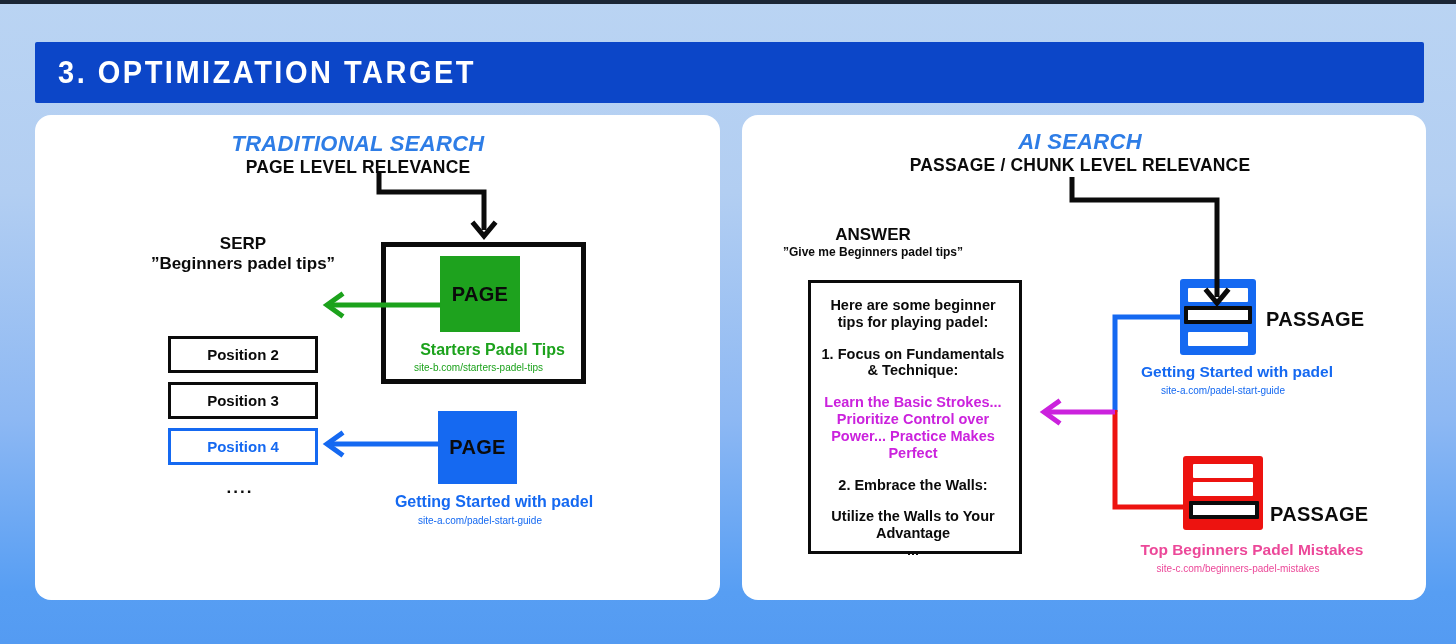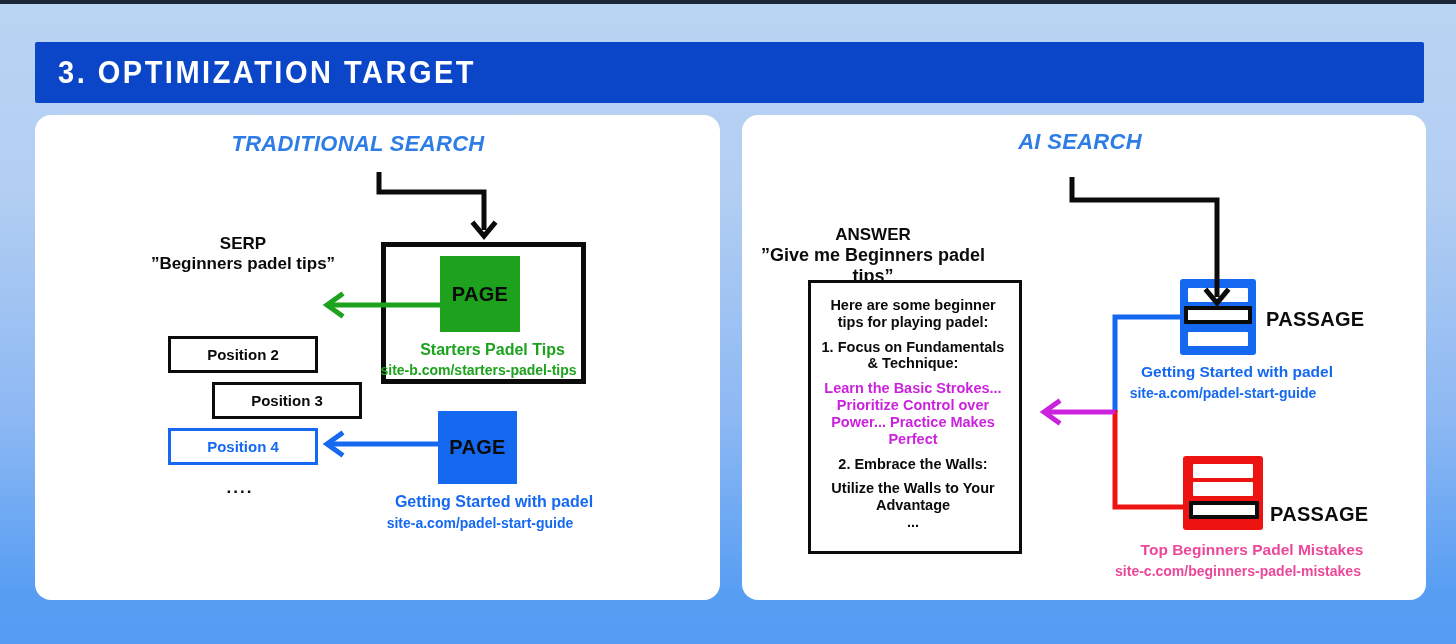--- a/index.html
+++ b/index.html
@@ -37,29 +37,29 @@
   }
   .b-green{border:3px solid #1ca21c;color:#1ca21c;}
   .b-black{border:3px solid #0b0b0b;color:#0b0b0b;}
   .b-blue{border:3px solid #1569f1;color:#1569f1;}
   .bigbox{position:absolute;left:346px;top:127px;width:195px;height:132px;border:5px solid #0b0b0b;background:#fff;}
   .sq{position:absolute;display:flex;align-items:center;justify-content:center;
       font-size:20px;font-weight:800;color:#0b0b0b;letter-spacing:.3px;}
   .sq-green{left:405px;top:141px;width:80px;height:76px;background:#1ea21e;}
   .sq-blue{left:403px;top:296px;width:79px;height:73px;background:#1569f1;}
   .site-title{font-size:16px;font-weight:800;margin-left:14px;}
-  .site-url{font-size:14px;font-weight:700;}
+  .site-url{font-size:10px;font-weight:400;}
   .answerbox{
     position:absolute;left:66px;top:165px;width:214px;height:274px;
     border:3px solid #0b0b0b;background:#fff;
     display:flex;flex-direction:column;justify-content:flex-start;
     padding:14px 12px 0 8px;box-sizing:border-box;
     font-size:14.5px;line-height:1.16;font-weight:800;text-align:center;color:#0b0b0b;
   }
-  .answerbox .blockgap{margin-top:8px;}
+  .answerbox .blockgap{margin-top:15px;}
   .picon{position:absolute;border-radius:3px;}
   .picon .bar{position:absolute;left:8px;width:60px;height:14px;background:#fff;border-radius:1px;}
   .picon-blue{left:438px;top:164px;width:76px;height:76px;background:#1569f1;}
   .picon-red{left:441px;top:341px;width:80px;height:74px;background:#ed1310;}
   .bar-hl{border:4px solid #0b0b0b;left:4px !important;width:60px !important;height:10px !important;}
   .passage-label{font-size:20px;font-weight:800;color:#0b0b0b;letter-spacing:.3px;}
   .svglayer{position:absolute;left:0;top:0;pointer-events:none;z-index:6;}
 </style>
 </head>
 <body>
@@ -67,29 +67,30 @@
 <div class="stage">
   <div class="topline"></div>
 
   <div class="headerbar">
     <div class="title">3. OPTIMIZATION TARGET</div>
   </div>
 
   <div class="panel panel-left">
     <div class="abs ctr" style="left:83px;top:16px;width:480px;">
       <div class="panel-title c-titleblue">TRADITIONAL SEARCH</div>
+      <div class="panel-sub">PAGE LEVEL RELEVANCE</div>
     </div>
 
     <div class="abs ctr" style="left:58px;top:119px;width:300px;">
       <div class="h17">SERP</div>
       <div class="h17">”Beginners padel tips”</div>
     </div>
 
     <div class="posbox b-black" style="top:221px;">Position 2</div>
-    <div class="posbox b-black" style="top:267px;margin-left:44px;">Position 3</div>
+    <div class="posbox b-black" style="top:267px;">Position 3</div>
     <div class="posbox b-blue" style="top:313px;text-align:center;">Position 4</div>
     <div class="abs ctr h17" style="left:133px;top:363px;width:144px;letter-spacing:2px;">....</div>
 
     <div class="bigbox"></div>
     <div class="sq sq-green">PAGE</div>
     <div class="abs ctr site-title c-green" style="left:341px;top:226px;width:205px;">Starters Padel Tips</div>
     <div class="abs ctr site-url c-green" style="left:341px;top:247px;width:205px;">site-b.com/starters-padel-tips</div>
 
     <div class="sq sq-blue">PAGE</div>
     <div class="abs ctr site-title c-blue" style="left:320px;top:378px;width:250px;">Getting Started with padel</div>
@@ -101,25 +102,26 @@
       <path d="M406,190 L295,190" stroke="#1ca21c" stroke-width="5" fill="none"></path>
       <path d="M306,180 L292,190 L306,200" stroke="#1ca21c" stroke-width="5" fill="none" stroke-linecap="square"></path>
       <path d="M404,329 L295,329" stroke="#1569f1" stroke-width="5" fill="none"></path>
       <path d="M306,319 L292,329 L306,339" stroke="#1569f1" stroke-width="5" fill="none" stroke-linecap="square"></path>
     </svg>
   </div>
 
   <div class="panel panel-right">
     <div class="abs ctr" style="left:88px;top:14px;width:500px;">
       <div class="panel-title c-titleblue">AI SEARCH</div>
+      <div class="panel-sub">PASSAGE / CHUNK LEVEL RELEVANCE</div>
     </div>
 
     <div class="abs ctr" style="left:1px;top:110px;width:260px;">
       <div class="h17">ANSWER</div>
-      <div class="h17" style="font-size:18px;">”Give me Beginners padel tips”</div>
+      <div class="h17" style="font-size:12px;">”Give me Beginners padel tips”</div>
     </div>
 
     <div class="answerbox">
       <div>Here are some beginner tips for playing padel:</div>
       <div class="blockgap">1. Focus on Fundamentals &amp; Technique:</div>
       <div class="blockgap c-magenta">Learn the Basic Strokes... Prioritize Control over Power... Practice Makes Perfect</div>
       <div class="blockgap">2. Embrace the Walls:</div>
       <div class="blockgap">Utilize the Walls to Your Advantage</div>
       <div>...</div>
     </div>

